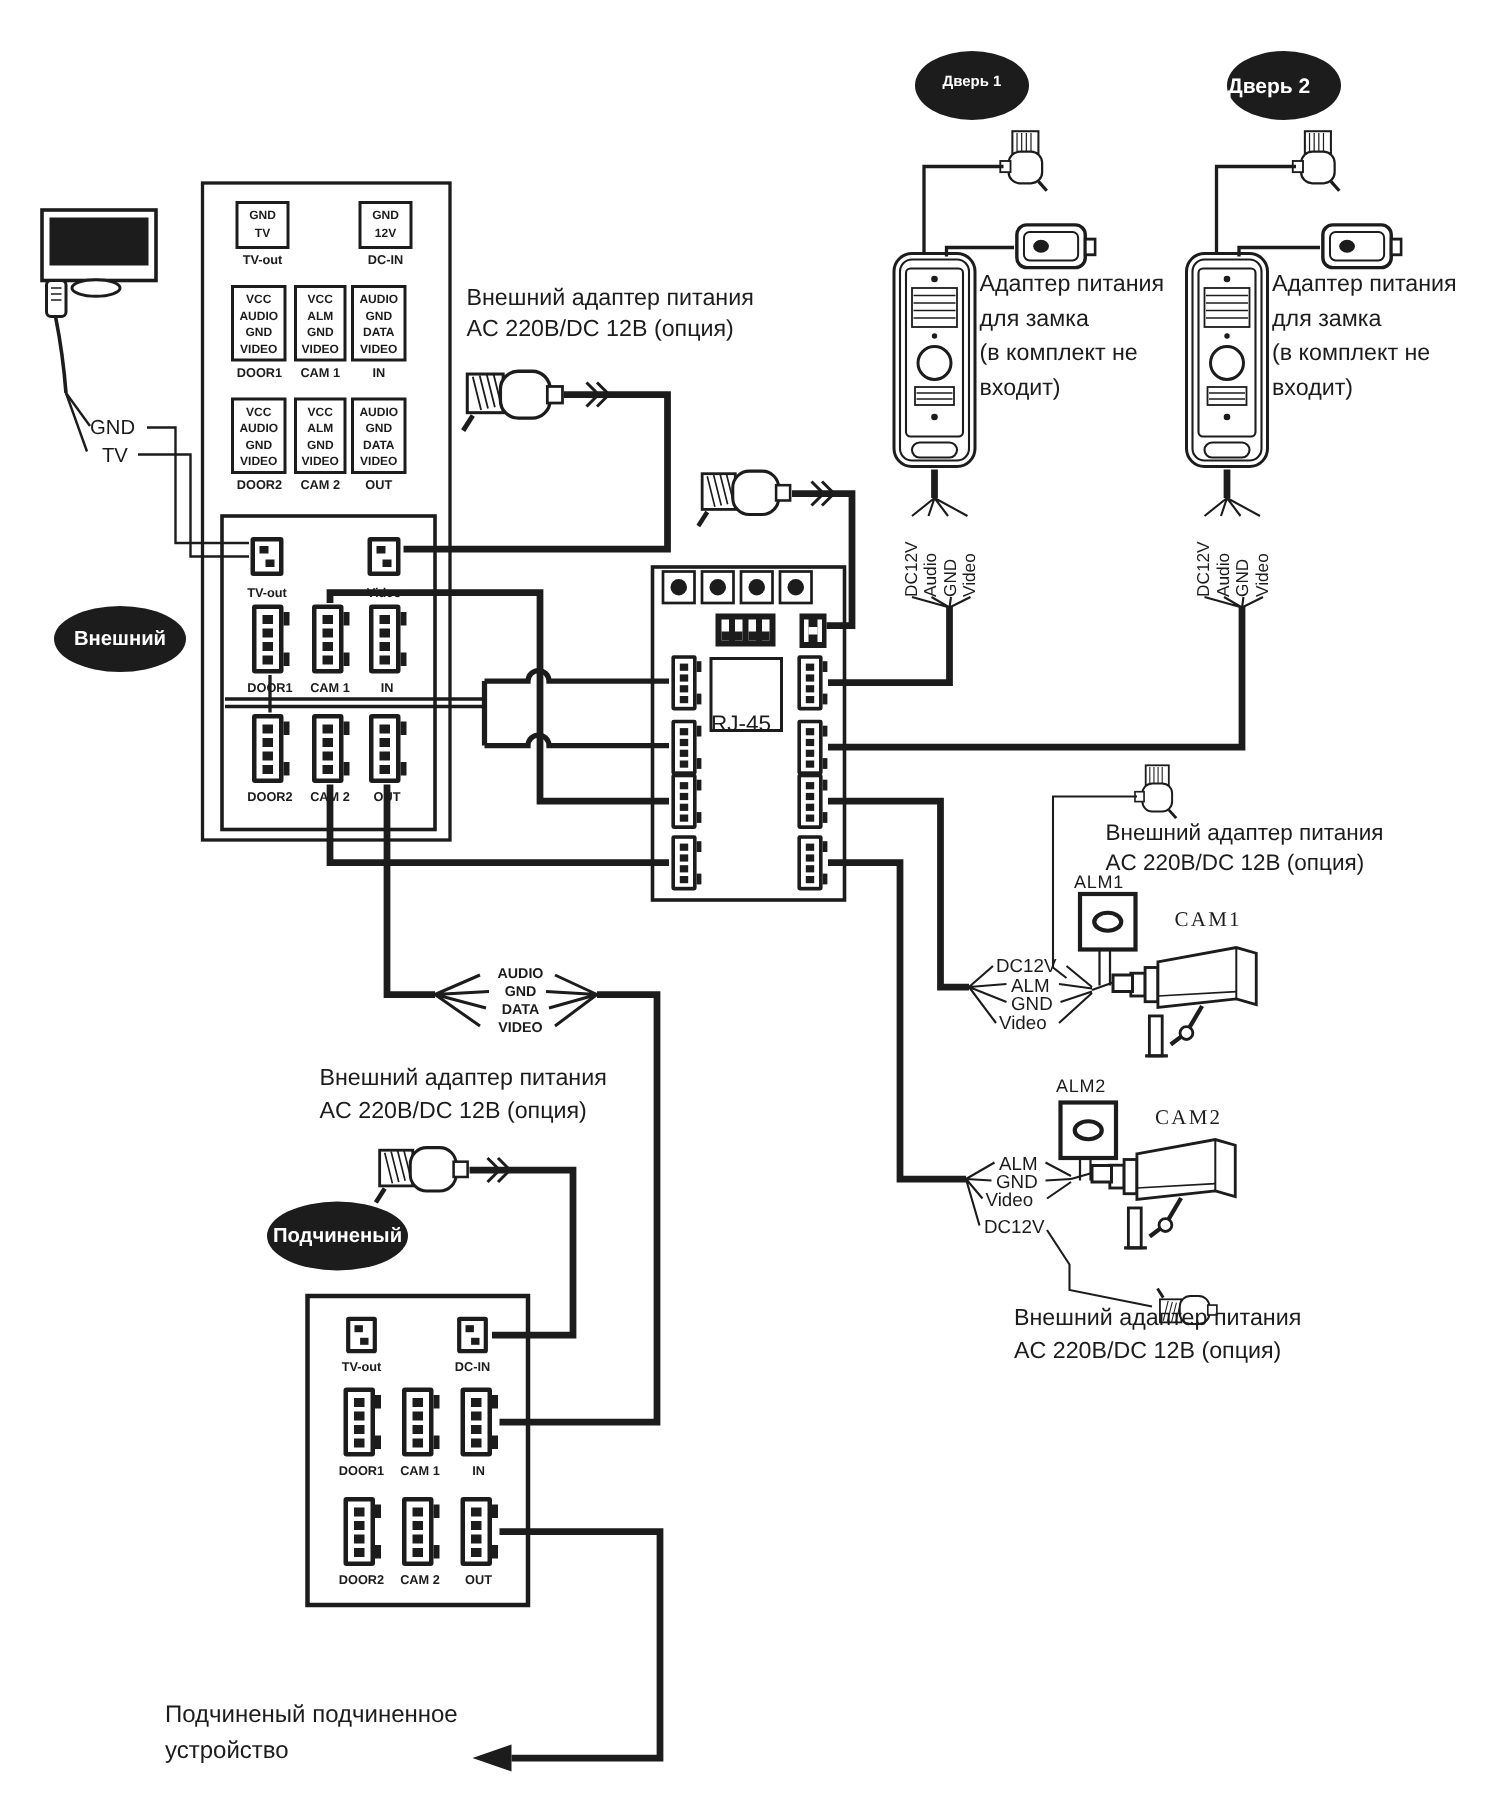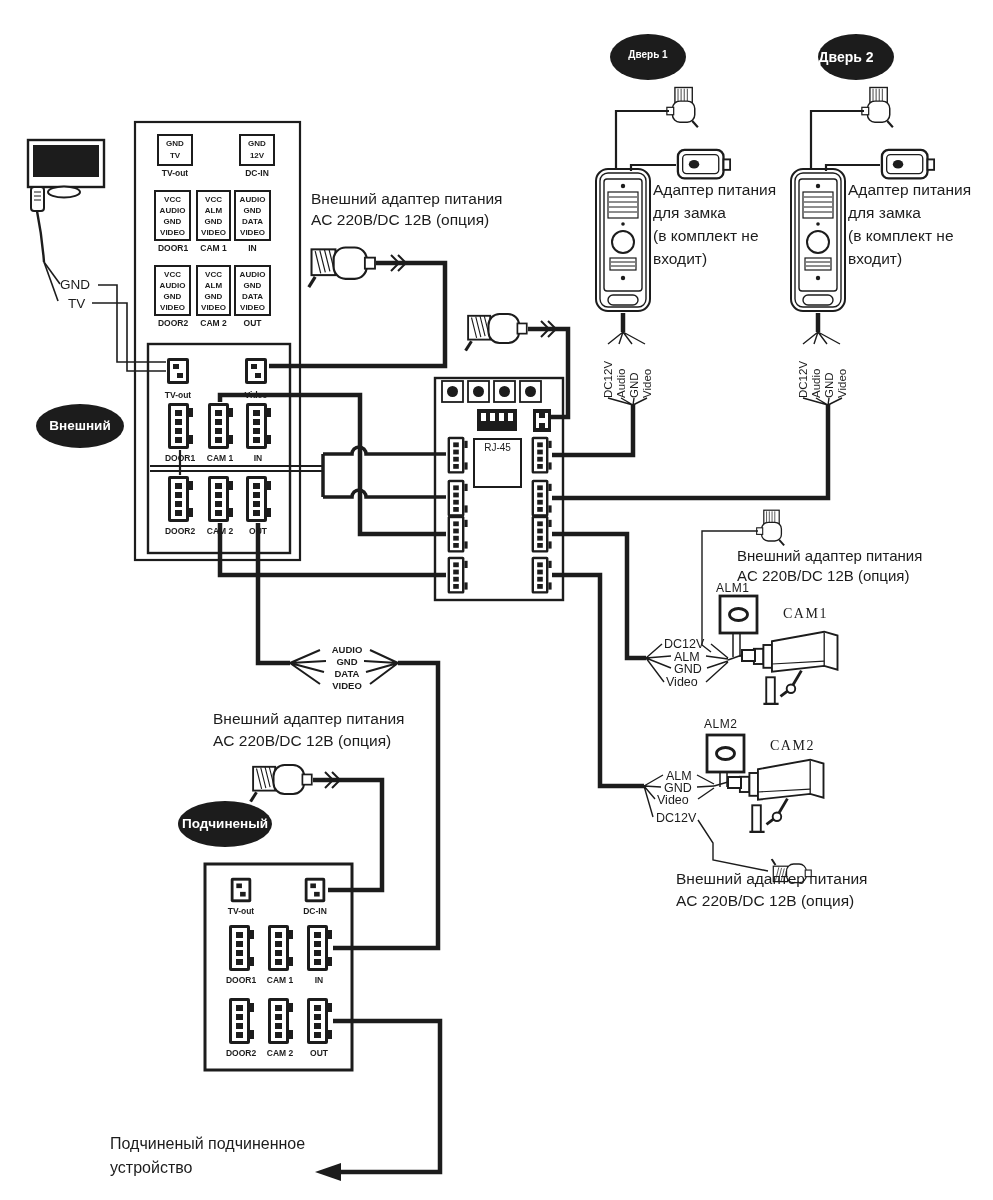--- a/index.html
+++ b/index.html
@@ -368,21 +368,21 @@
 
 <div class="t ann" style="left:653px;top:181px">Адаптер питания</div>
 <div class="t ann" style="left:653px;top:204px">для замка</div>
 <div class="t ann" style="left:653px;top:227px">(в комплект не</div>
 <div class="t ann" style="left:653px;top:250px">входит)</div>
 <div class="t ann" style="left:848px;top:181px">Адаптер питания</div>
 <div class="t ann" style="left:848px;top:204px">для замка</div>
 <div class="t ann" style="left:848px;top:227px">(в комплект не</div>
 <div class="t ann" style="left:848px;top:250px">входит)</div>
 
-<div class="t" style="left:474px;top:442px;width:47px;text-align:center;font-size:10px">RJ-45</div>
+<div class="t" style="left:474px;top:474px;width:47px;text-align:left;font-size:15px">RJ-45</div>
 
 <div class="rot" style="left:602px;top:398px">DC12V</div>
 <div class="rot" style="left:615px;top:398px">Audio</div>
 <div class="rot" style="left:628px;top:398px">GND</div>
 <div class="rot" style="left:641px;top:398px">Video</div>
 <div class="rot" style="left:797px;top:398px">DC12V</div>
 <div class="rot" style="left:810px;top:398px">Audio</div>
 <div class="rot" style="left:823px;top:398px">GND</div>
 <div class="rot" style="left:836px;top:398px">Video</div>
 

